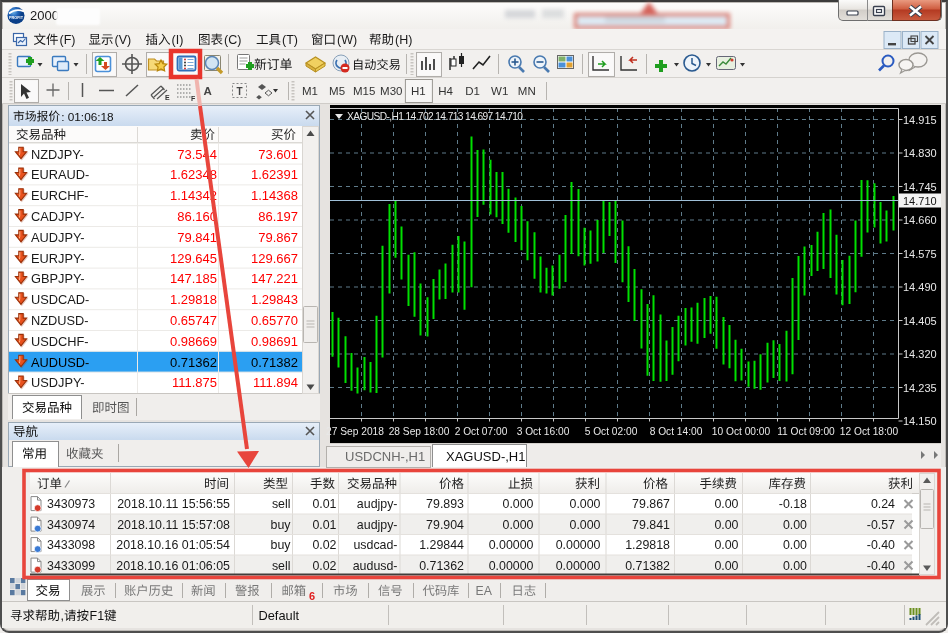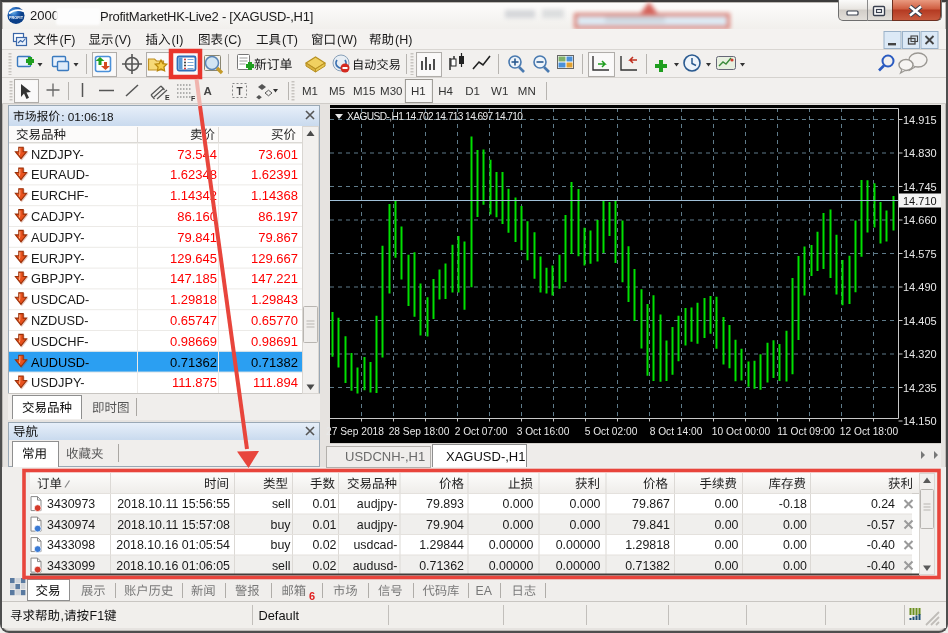--- a/index.html
+++ b/index.html
@@ -6,21 +6,20 @@
 .abs{position:absolute}
 .txt{position:absolute;white-space:nowrap;color:#1a1a1a}
 </style></head>
 <body>
 <div id="win">
     <div class="abs" style="left:0;top:0;width:948px;height:633px;background:#e6e3e0;border-radius:0 0 9px 9px"></div>
     <div class="abs" style="left:2px;top:2px;width:944px;height:27px;background:linear-gradient(#fdfdfc,#f1efec)"></div>
     <div class="abs" style="left:0;top:0;width:948px;height:633px;border:2px solid #4e4e4e;border-top-color:#3c3c3c;box-shadow:inset 0 0 0 1px #bdbab6;border-radius:0 0 9px 9px"></div>
     <div class="txt" style="left:30px;top:8px;font-size:13px;">2000</div>
     <div class="abs" style="left:56px;top:8px;width:44px;height:17px;background:#fdfdfd;border-radius:2px;filter:blur(0.8px)"></div>
-    <div class="txt" style="left:100px;top:8.5px;font-size:13px;letter-spacing:-0.25px">ProfitMarketHK-Live2 - [XAGUSD-,H1]</div>
     <div class="abs" style="left:490px;top:0px;width:270px;height:29px;filter:blur(2px);">
       <div class="abs" style="left:15px;top:10px;width:30px;height:8px;background:#b8bcc2;opacity:0.55"></div>
       <div class="abs" style="left:52px;top:9px;width:22px;height:9px;background:#c2c6ca;opacity:0.5"></div>
       <div class="abs" style="left:84px;top:13px;width:156px;height:16px;background:#dde9f3;border:3px solid #d97b71"></div>
       <div class="abs" style="left:115px;top:16px;width:60px;height:7px;background:#c4ccd4;opacity:0.6"></div>
       <div class="abs" style="left:150px;top:2px;width:0;height:0;border-left:9px solid transparent;border-right:9px solid transparent;border-bottom:12px solid #d4625a"></div>
     </div>
     <div class="abs" style="left:838px;top:0;width:104px;height:21px;background:linear-gradient(#fbfbfa,#e8e5e1 45%,#d2cec8 50%,#e2dfda);border:1px solid #6e6e6e;border-top:none;border-radius:0 0 5px 5px"></div>
     <div class="abs" style="left:866.5px;top:0;width:1px;height:21px;background:#8a8a8a"></div>
     <div class="abs" style="left:891.5px;top:0;width:49px;height:21px;background:linear-gradient(#e99a80,#cf5d40 45%,#b43a22 50%,#c85a3e);border:1px solid #6e3020;border-top:none;border-radius:0 0 5px 0"></div>

